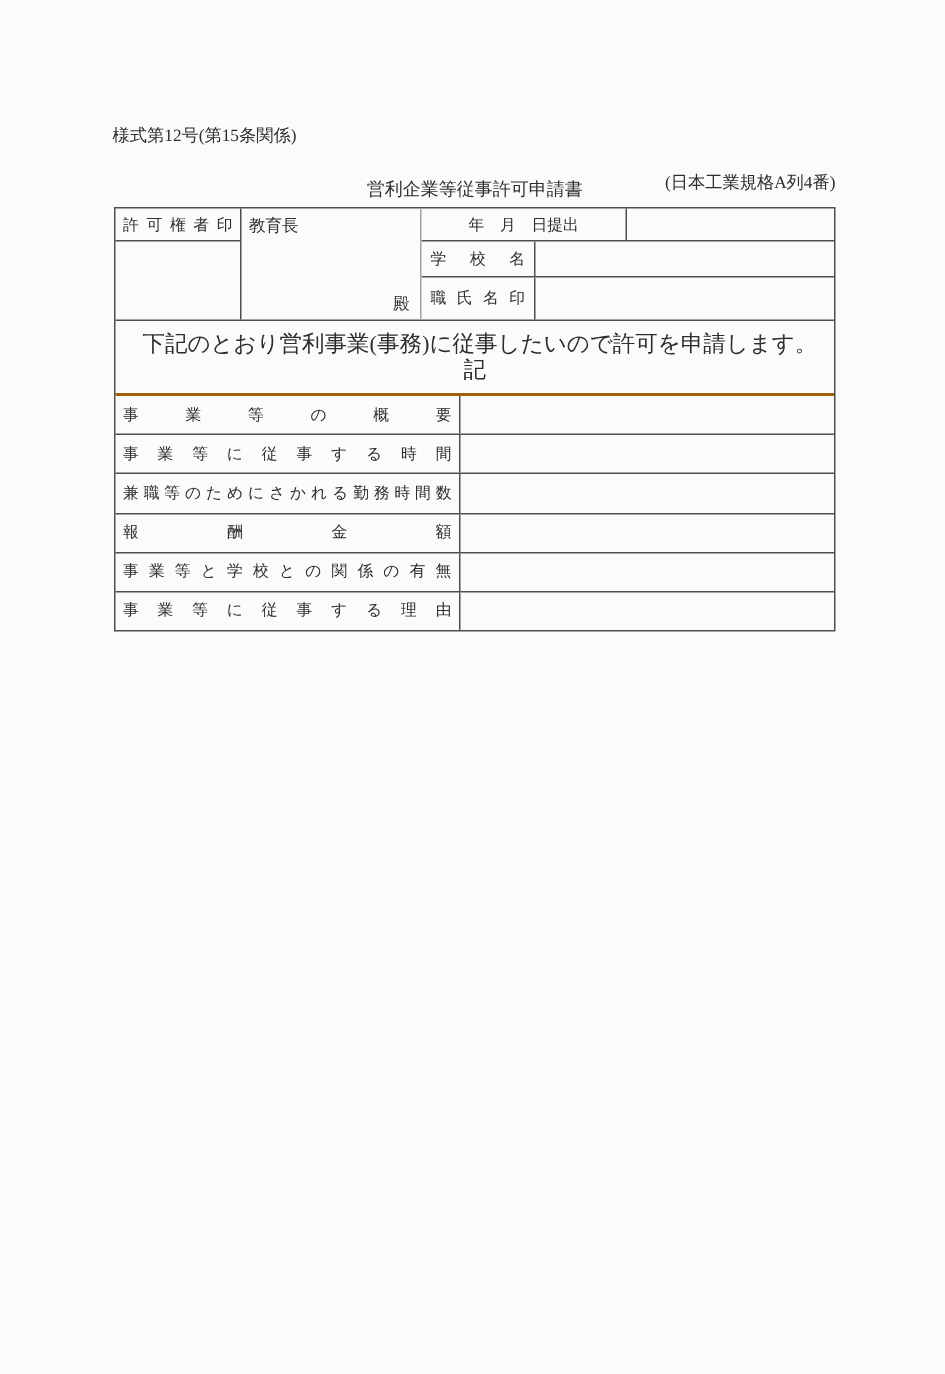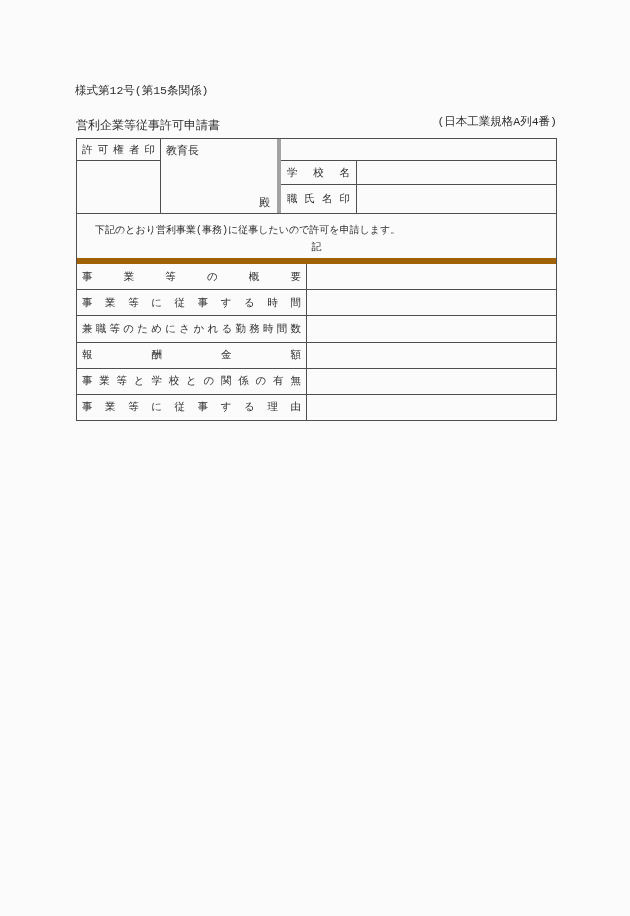--- a/index.html
+++ b/index.html
@@ -3,53 +3,53 @@
 <meta charset="utf-8">
 <style>
   html,body{margin:0;padding:0;}
   body{
     width:630px;height:916px;
     background:#fbfbfb;
     font-family:"Liberation Serif","DejaVu Serif",serif;
     color:#2d2d2d;
     -webkit-font-smoothing:antialiased;
   }
-  .page{position:relative;width:630px;height:916px;overflow:hidden;font-family:Liberation Mono, monospace;}
+  .page{position:relative;width:630px;height:916px;overflow:hidden;}
 
   
   .form-no{position:absolute;left:75px;top:84px;font-size:11.5px;line-height:14px;}
   .jis-note{position:absolute;right:73px;top:115px;font-size:11.5px;line-height:14px;}
-  .doc-title{position:absolute;left:76px;top:119px;width:481px;font-size:12px;line-height:15px;}
+  .doc-title{position:absolute;left:76px;top:119px;width:481px;text-align:center;font-size:12px;line-height:15px;}
 
   
   .form-table{
     position:absolute;left:76px;top:138px;width:481px;height:283px;
     box-sizing:border-box;border:1px solid #4f4f4f;
     display:flex;flex-direction:column;
     font-size:10.5px;
   }
   .form-table *{box-sizing:border-box;}
 
   .top-section{display:flex;height:75px;border-bottom:1px solid #4f4f4f;}
   .colA{width:84px;border-right:1px solid #4f4f4f;display:flex;flex-direction:column;}
   .cell-permit{height:22px;border-bottom:1px solid #4f4f4f;padding:0 5px;}
   .cell-sealspace{flex:1;}
-  .colB{width:120px;border-right:4px solid #a3a3a3;position:relative;}
+  .colB{width:120px;border-right:1px solid #a3a3a3;position:relative;}
   .addr-title{position:absolute;left:5px;top:4px;font-size:11px;}
   .addr-hon{position:absolute;right:7px;bottom:3px;font-size:11px;}
   .colC{flex:1;display:flex;flex-direction:column;}
   .rowC1{height:22px;border-bottom:1px solid #4f4f4f;display:flex;}
   .cell-submit{width:137px;border-right:1px solid #4f4f4f;display:flex;align-items:center;justify-content:center;}
   .cell-accept{flex:1;display:flex;align-items:center;justify-content:center;}
   .rowC2{height:24px;border-bottom:1px solid #4f4f4f;display:flex;}
   .rowC3{flex:1;display:flex;}
   .small-label{width:76px;border-right:1px solid #4f4f4f;padding:0 6px;}
   .value-cell{flex:1;}
 
-  .statement{height:50px;border-bottom:6px solid #a16207;padding-top:8px;font-size:10px;line-height:17px;}
+  .statement{height:50px;border-bottom:2px solid #a16207;padding-top:8px;font-size:15px;line-height:17px;}
   .st-line1{padding-left:18px;}
   .st-line2{text-align:center;}
 
   .detail-rows{flex:1;display:flex;flex-direction:column;}
   .drow{flex:1;display:flex;border-bottom:1px solid #4f4f4f;}
   .drow:last-child{border-bottom:none;}
   .dlabel{width:230px;border-right:1px solid #4f4f4f;padding:0 5px;}
   .dvalue{flex:1;}
 
   
@@ -76,20 +76,21 @@
             <span>印</span>
           </div>
         <div class="cell-sealspace"></div>
       </div>
       <div class="colB">
         <span class="addr-title">教育長</span>
         <span class="addr-hon">殿</span>
       </div>
       <div class="colC">
         <div class="rowC1">
+          <div class="cell-submit">年　月　日提出</div>
         </div>
         <div class="rowC2">
           <div class="small-label jchars">
               <span>学</span>
               <span>校</span>
               <span>名</span>
             </div>
           <div class="value-cell"></div>
         </div>
         <div class="rowC3">

